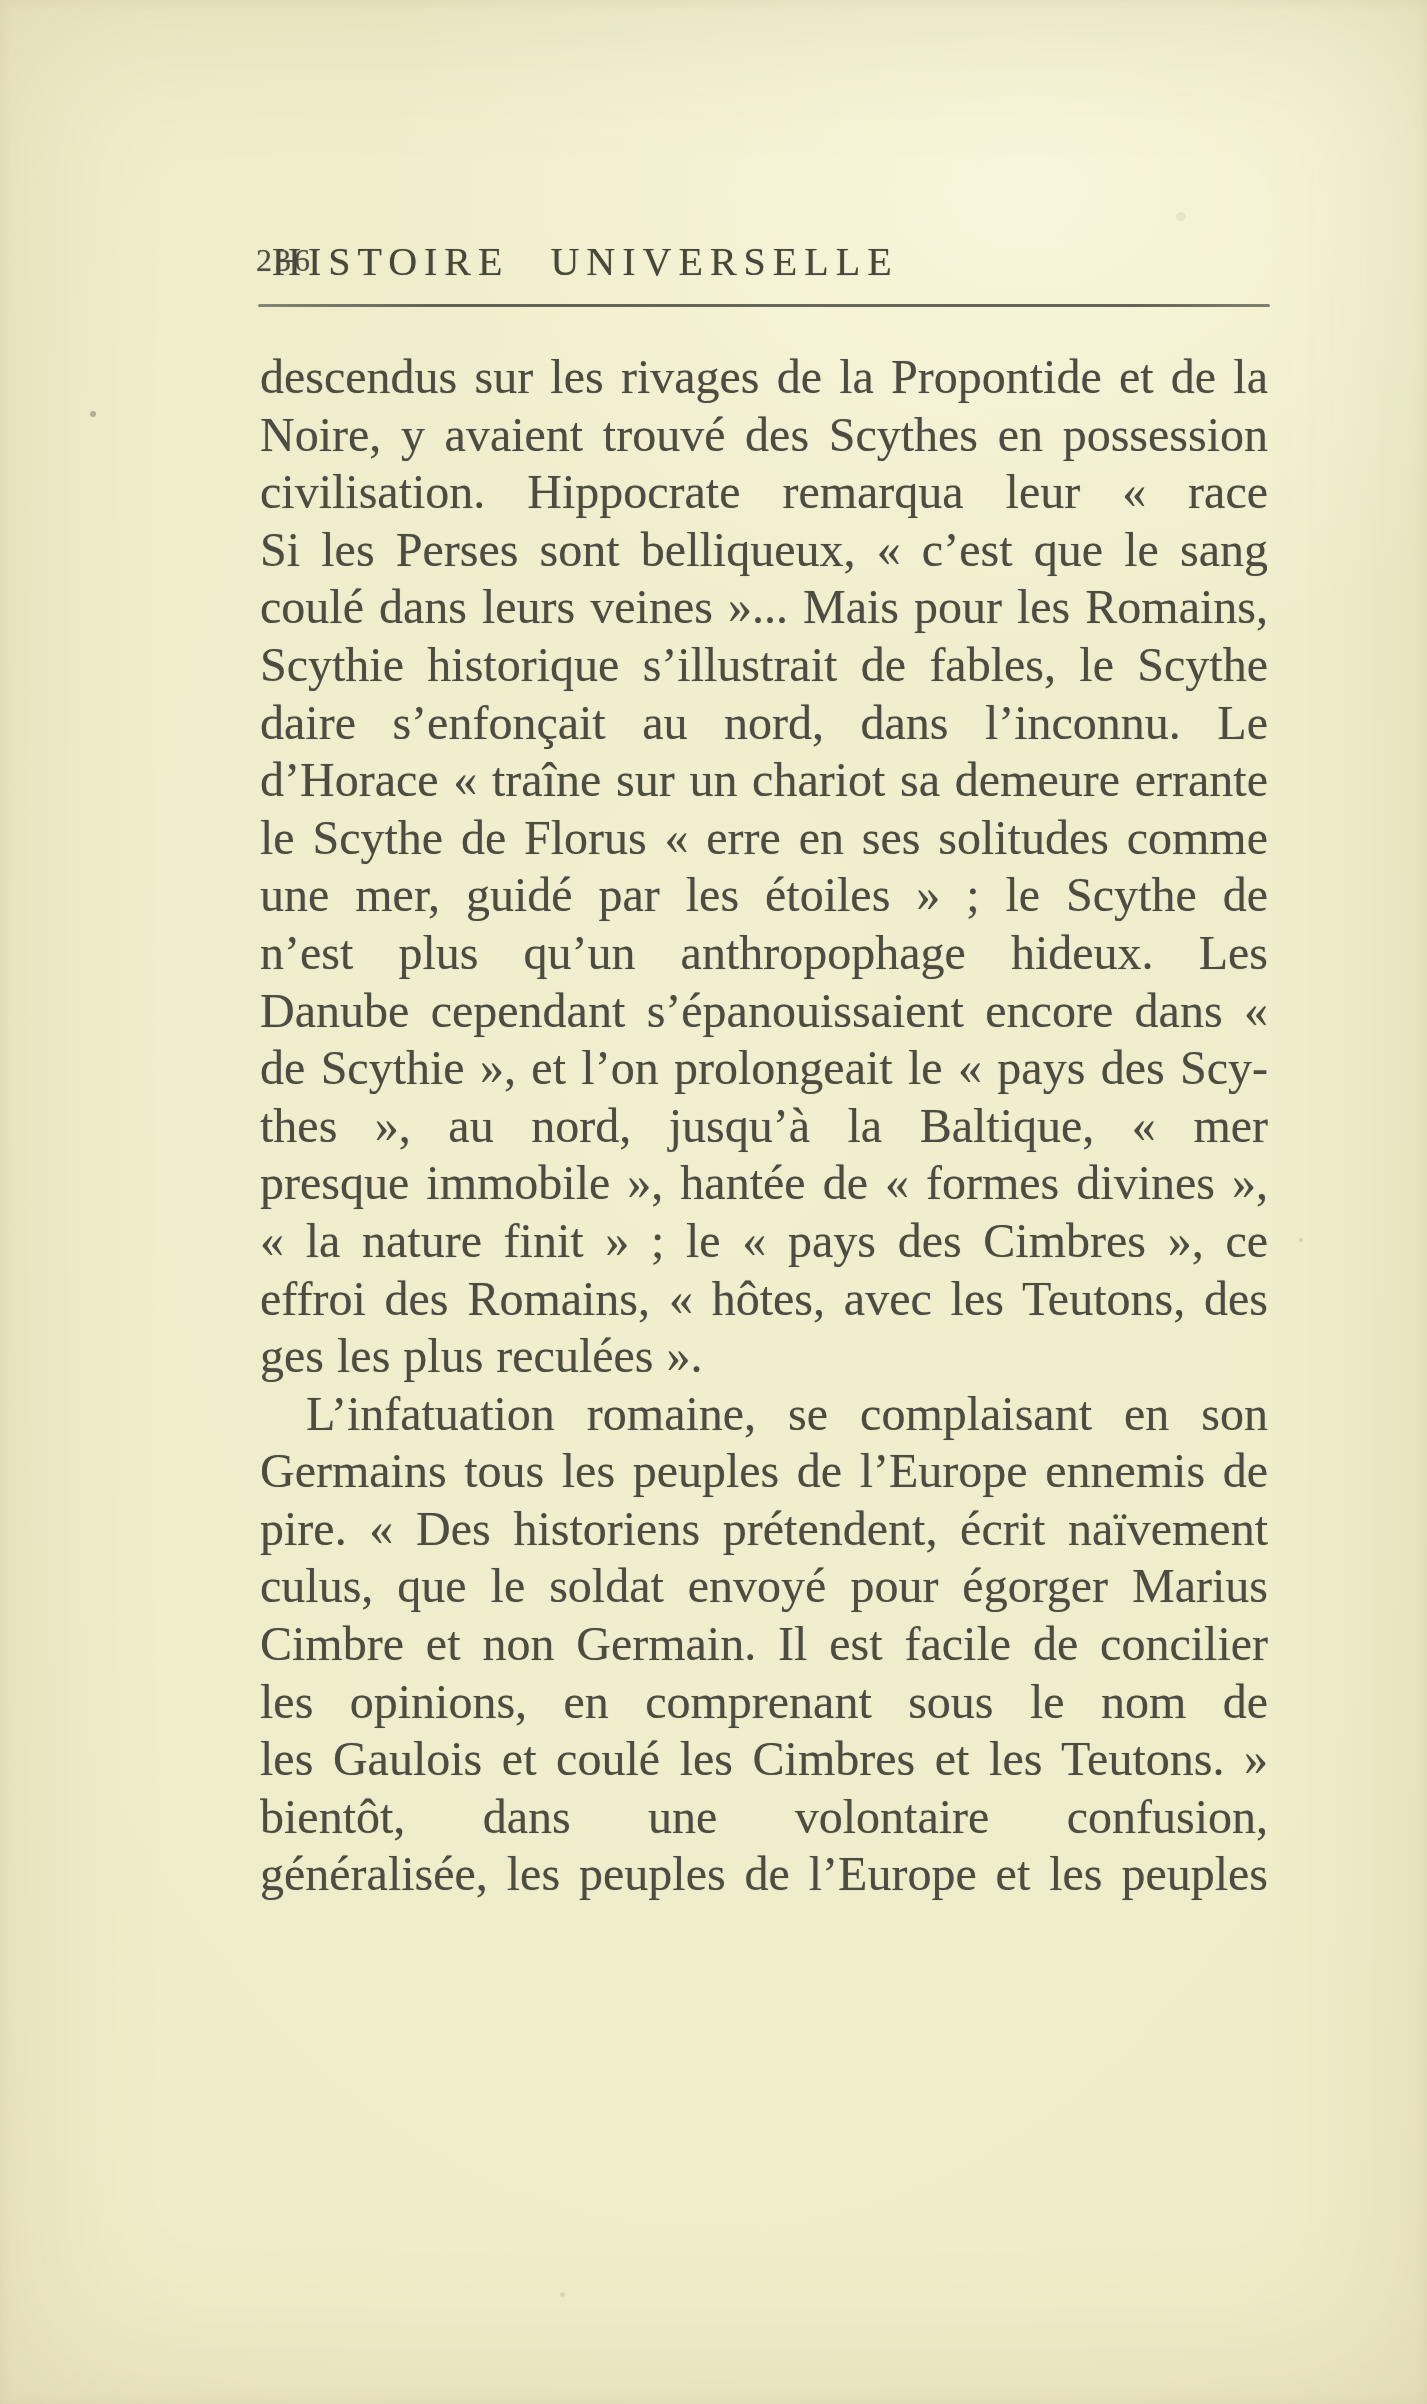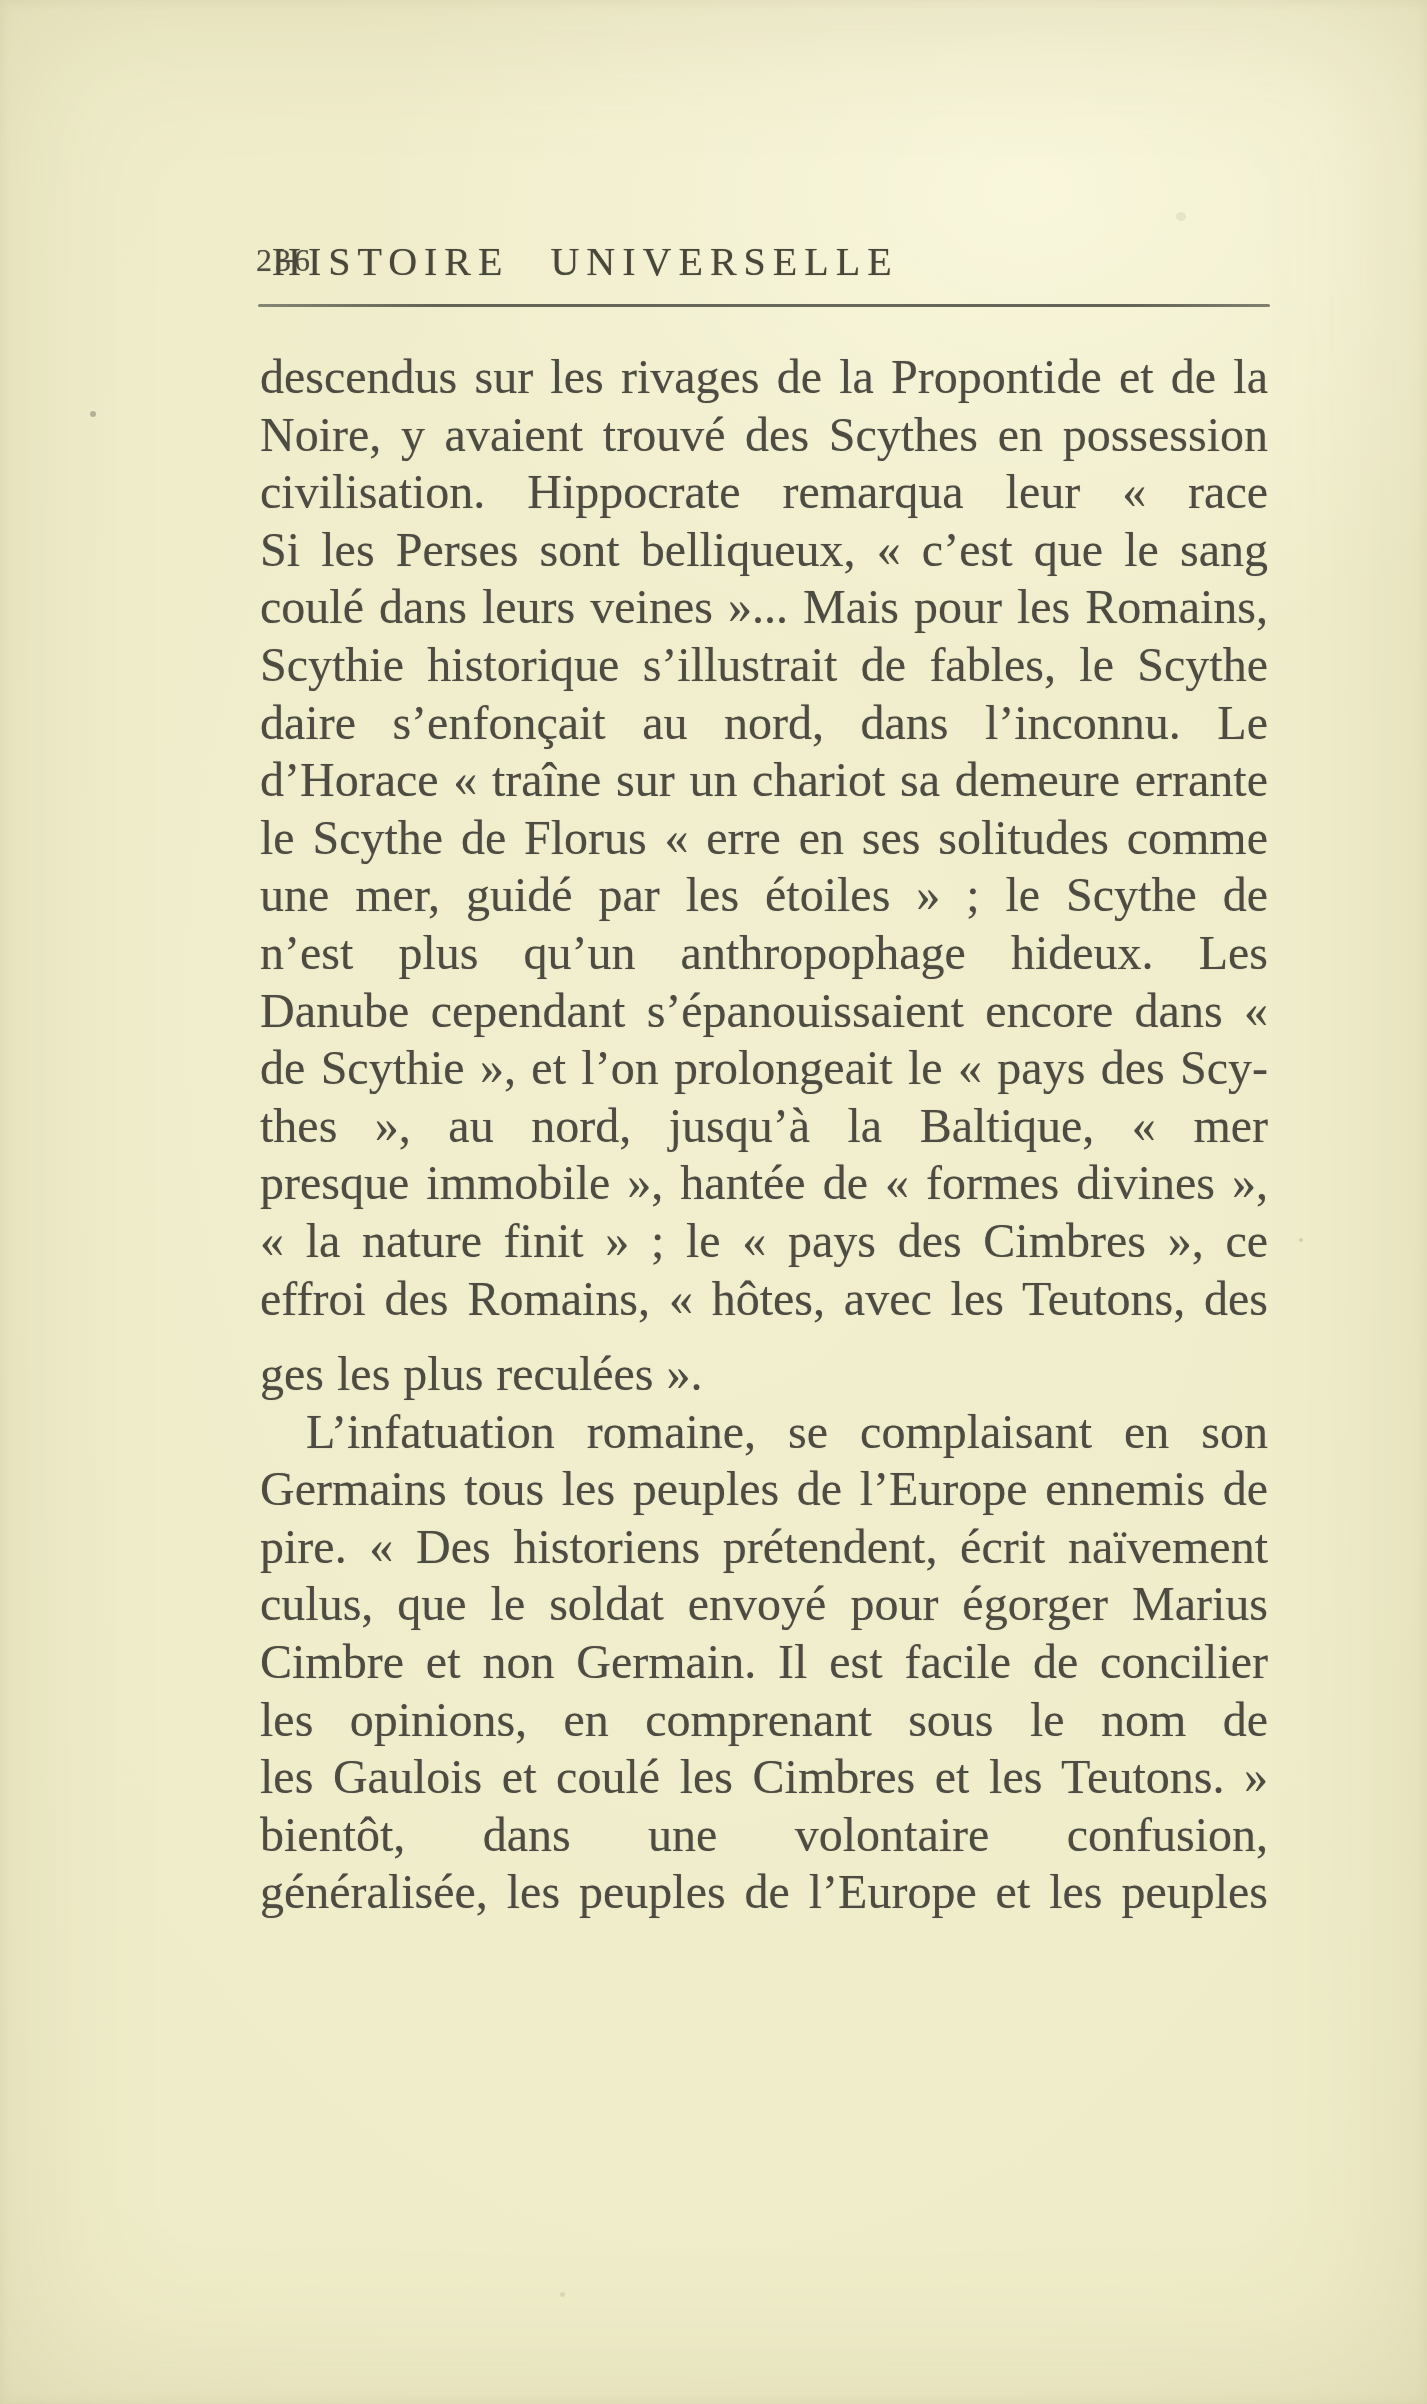--- a/index.html
+++ b/index.html
@@ -35,21 +35,21 @@
   .page-body{
     position:absolute;left:260px;top:348px;width:1008px;
     font-size:48px;line-height:57.6px;
     text-shadow:0 0 1px rgba(78,76,66,.4);
   }
   .text-line{
     height:57.6px;overflow:hidden;
     text-align:justify;text-align-last:justify;
     word-spacing:1px;
   }
-  .text-line.para-end{text-align-last:left;margin-top:18px;}
+  .text-line.para-end{text-align-last:left;}
   .text-line.indent{text-indent:46px;}
   .paper-speck{position:absolute;border-radius:50%;pointer-events:none;}
   .speck-1{left:90px;top:411px;width:6px;height:6px;background:rgba(95,92,72,.40);}
   .speck-2{left:1299px;top:1238px;width:4px;height:4px;background:rgba(110,105,80,.22);}
   .speck-3{left:560px;top:2292px;width:5px;height:5px;background:rgba(120,113,84,.16);}
   .speck-4{left:1176px;top:212px;width:10px;height:9px;background:rgba(150,142,100,.14);}
 </style>
 </head>
 <body>
 

